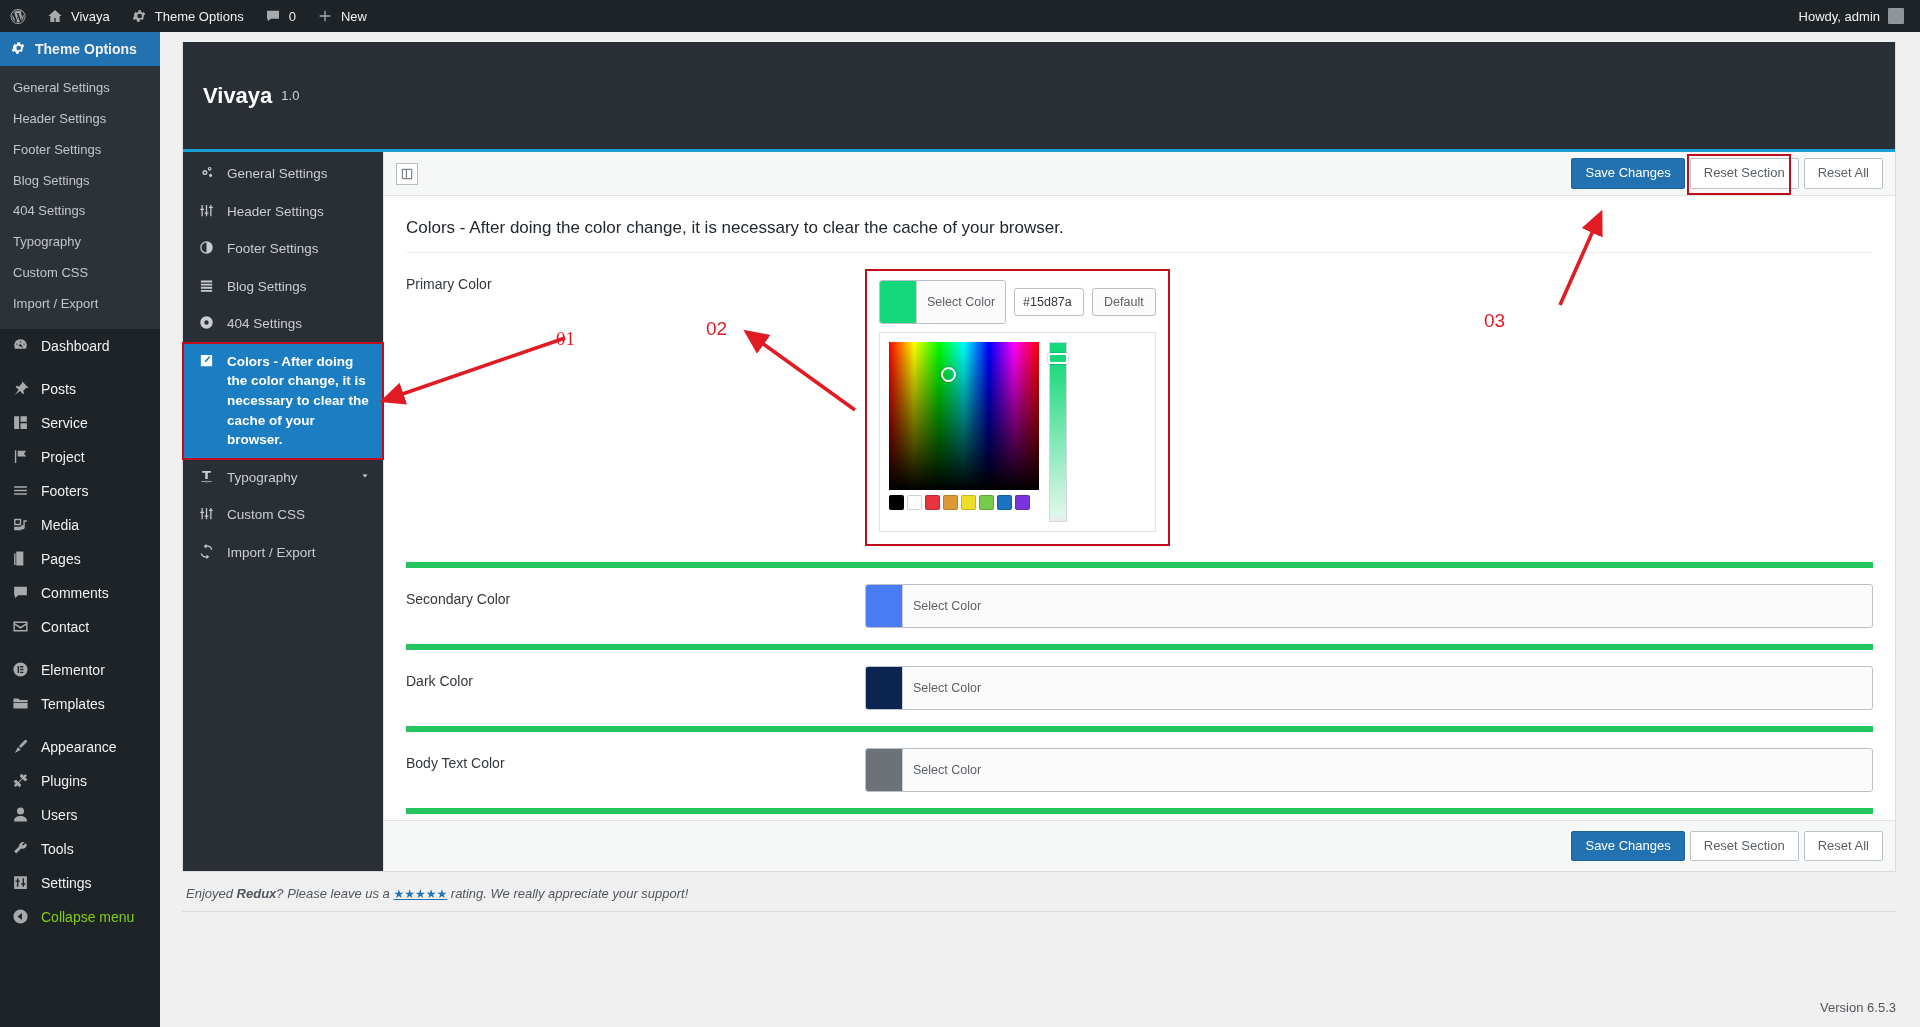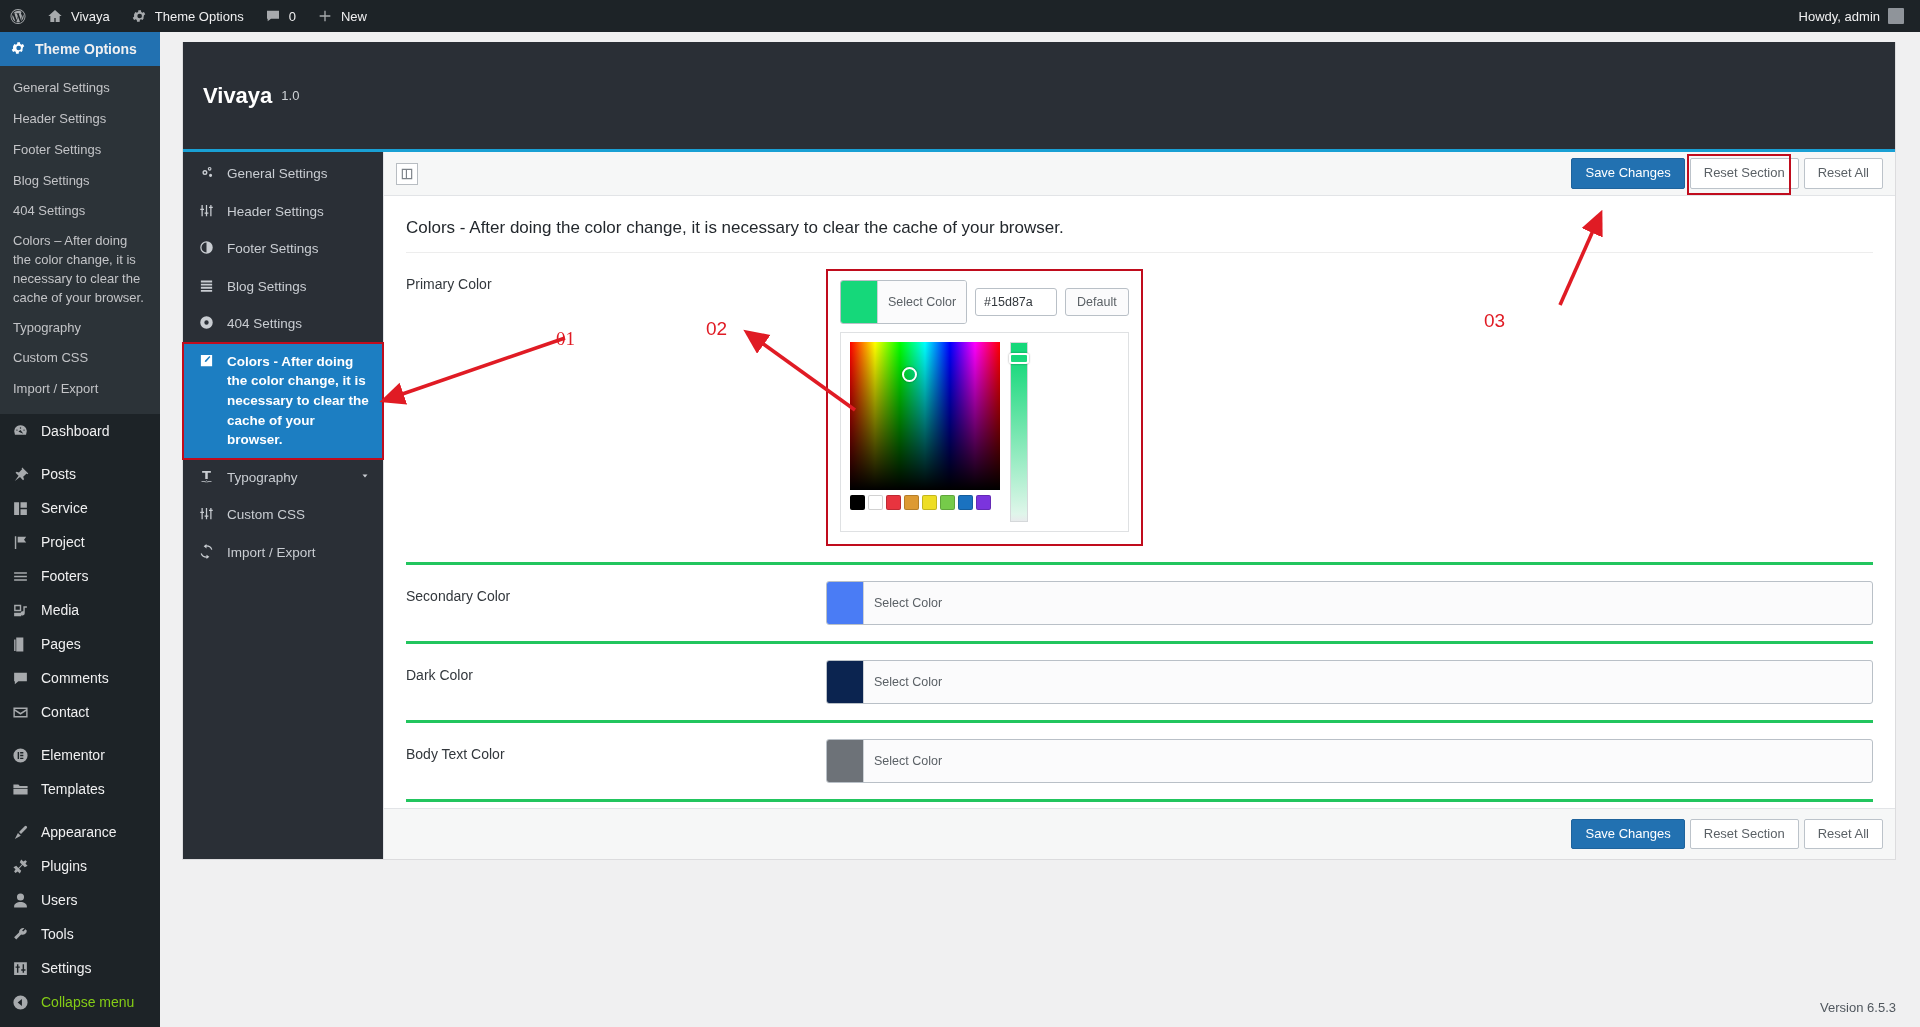--- a/index.html
+++ b/index.html
@@ -121,22 +121,23 @@
     position: absolute; right: 104px; top: 2px; width: 104px; height: 41px;
     border: 2px solid #c00c1d; pointer-events: none;
   }
 
   .section-head {
     font-size: 17px; color: #23282d; padding: 22px 22px 14px 22px;
   }
   .opt-table { padding: 0 22px 6px 22px; }
   .opt-row {
     display: flex; align-items: flex-start;
-    border-bottom: 3px solid #22c55e; padding: 16px 0;
+    border-bottom: 6px solid #22c55e; padding: 16px 0;
     min-height: 56px;
+    gap: 39px;
   }
   .opt-row:first-child { border-top: 1px solid #ededed; }
   .opt-label {
     width: 420px; flex: 0 0 420px; font-size: 14px; color: #32373c; padding-top: 7px;
   }
   .opt-field { flex: 1 1 auto; position: relative; }
 
   
   .cp-wrap { display: inline-block; position: relative; }
   .cp-wrap.open {
@@ -148,21 +149,21 @@
     display: flex; align-items: stretch; height: 44px;
     border: 1px solid #b9c0c7; border-radius: 3px; overflow: hidden; background: #fbfbfc;
   }
   .cp-swatch { width: 36px; }
   .cp-label {
     display: flex; align-items: center; padding: 0 10px;
     font-size: 12.5px; color: #5b6166; background: #fbfbfc;
     border-left: 1px solid #ccd1d6;
   }
   .cp-hex {
-    width: 82px; height: 28px; border: 1px solid #b9c0c7; border-radius: 3px;
+    width: 70px; height: 28px; border: 1px solid #b9c0c7; border-radius: 3px;
     font-size: 12.5px; color: #32373c; padding: 0 8px;
     font-family: "Liberation Sans", sans-serif; background: #fff;
   }
   .cp-default {
     height: 28px; border: 1px solid #b9c0c7; border-radius: 3px; background: #fbfbfc;
     font-size: 12.5px; color: #5b6166; padding: 0 11px; cursor: pointer;
   }
   .cp-panel {
     margin-top: 8px; border: 1px solid #dfe1e3; background: #fff; padding: 9px;
     display: flex; gap: 10px;
@@ -280,21 +281,20 @@
         </svg>
     </span>
     <span>Theme Options</span>
   </div>
   <div class="submenu">
     <a href="#">General Settings</a>
     <a href="#">Header Settings</a>
     <a href="#">Footer Settings</a>
     <a href="#">Blog Settings</a>
     <a href="#">404 Settings</a>
-    <a href="#" class="wrap">Colors – After doing the color change, it is necessary to clear the cache of your browser.</a>
     <a href="#">Typography</a>
     <a href="#">Custom CSS</a>
     <a href="#">Import / Export</a>
   </div>
 
   <div class="menu-item">
     <span class="ic">
         <svg width="17" height="17" viewBox="0 0 24 24">
           <path d="M12 3a9 9 0 00-7.8 13.5h15.6A9 9 0 0012 3zm0 3a1 1 0 110 2 1 1 0 010-2zm-5 3a1 1 0 110 2 1 1 0 010-2zm10 0a1 1 0 110 2 1 1 0 010-2zm-5 1l4 5-5-2-2-1 3-2z"></path>
         </svg>
@@ -611,20 +611,23 @@
 
         <div class="redux-footer">
           <button class="btn primary">Save Changes</button>
           <button class="btn">Reset Section</button>
           <button class="btn">Reset All</button>
         </div>
       </div>
     </div>
   </div>
 
+  <div class="redux-credits">
+    <span>Enjoyed </span><b>Redux</b><span>? Please leave us a </span><a href="#" class="stars">★★★★★</a><span> rating. We really appreciate your support!</span>
+  </div>
 </div>
 
 <div id="wpfooter">
   <span>Version 6.5.3</span>
 </div>
 
 <svg class="anno" style="left:0; top:0; width:1920px; height:1027px;">
   <defs>
     <marker id="ah" markerWidth="7" markerHeight="7" refX="5.4" refY="3.2" orient="auto">
       <path d="M0,0 L7,3.2 L0,6.4 z" fill="#e01b24"></path>

